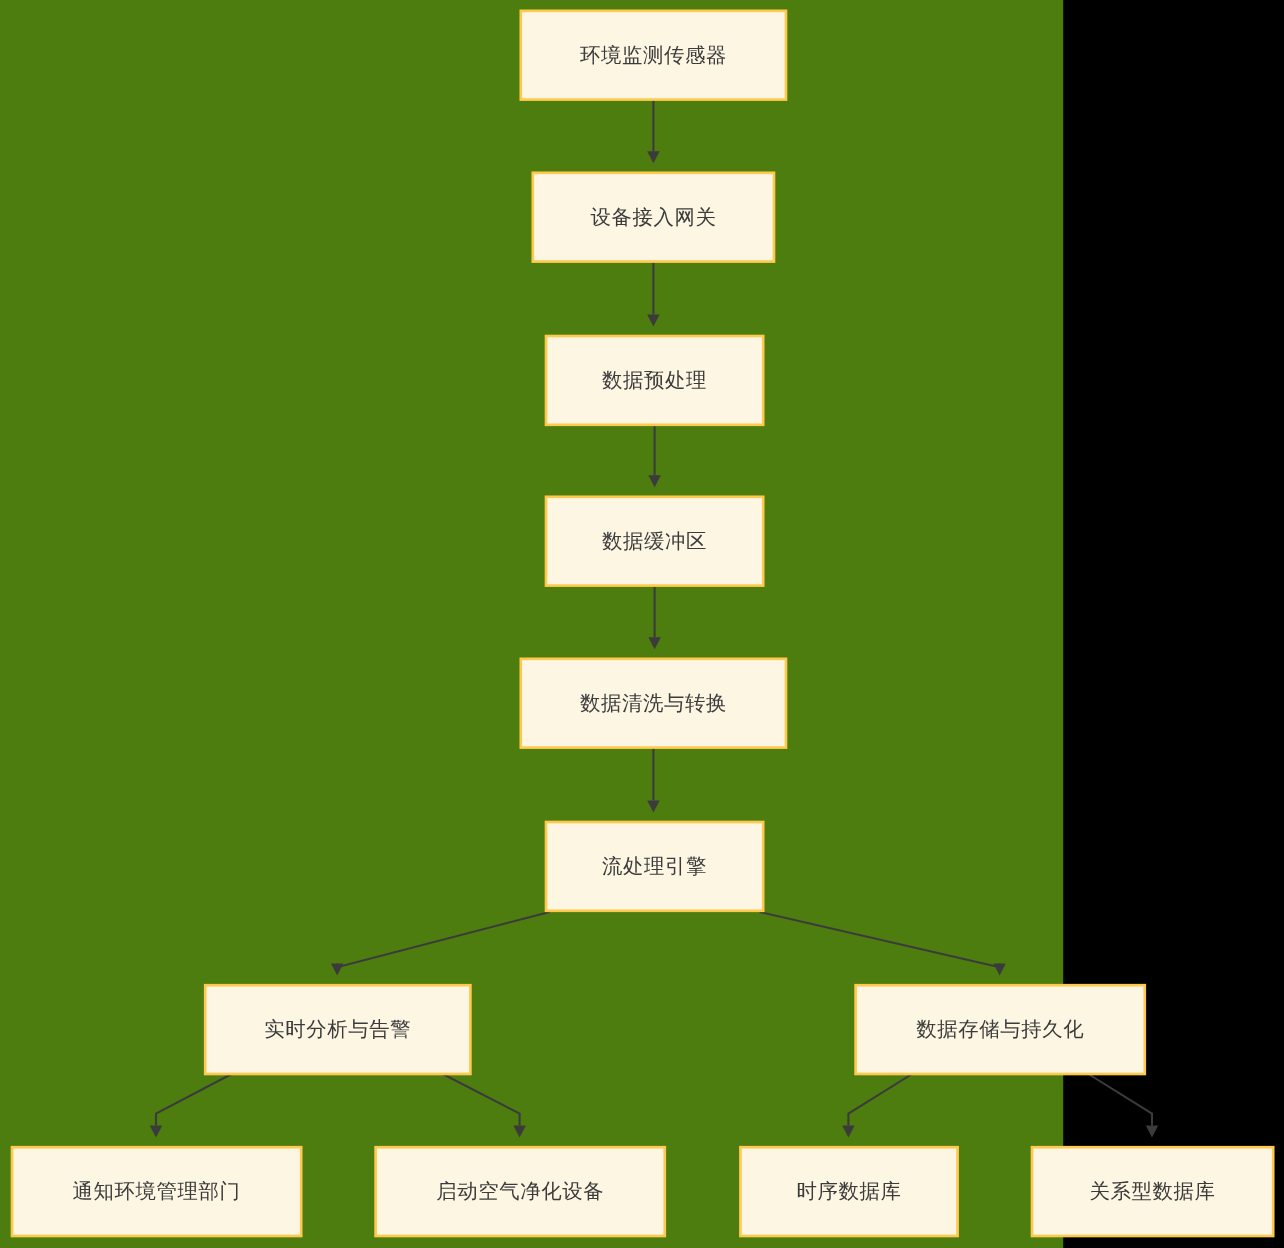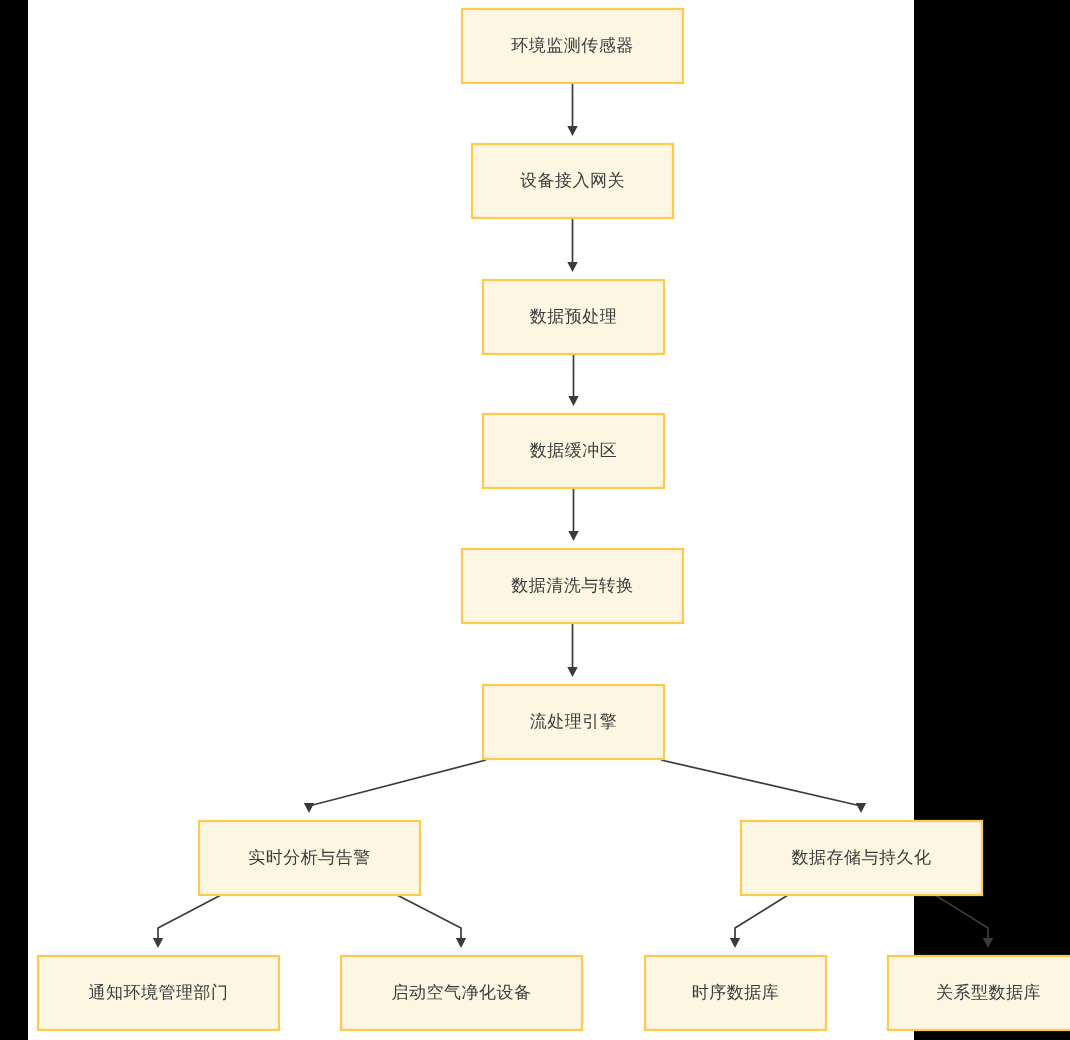--- a/index.html
+++ b/index.html
@@ -10,22 +10,21 @@
   body {
     width: 1070px;
     height: 1040px;
     overflow: hidden;
     font-family: "Liberation Sans", "DejaVu Sans", sans-serif;
   }
   #flow-root {
     position: relative;
     width: 886px;
     height: 1040px;
-    background: #ffffff;
-    margin-left: 28px;
+    background: #4d7c0f;
   }
   svg#flow-svg {
     position: absolute;
     top: 0;
     left: 0;
     width: 1070px;
     height: 1040px;
     display: block;
   }
   .node-rect {

